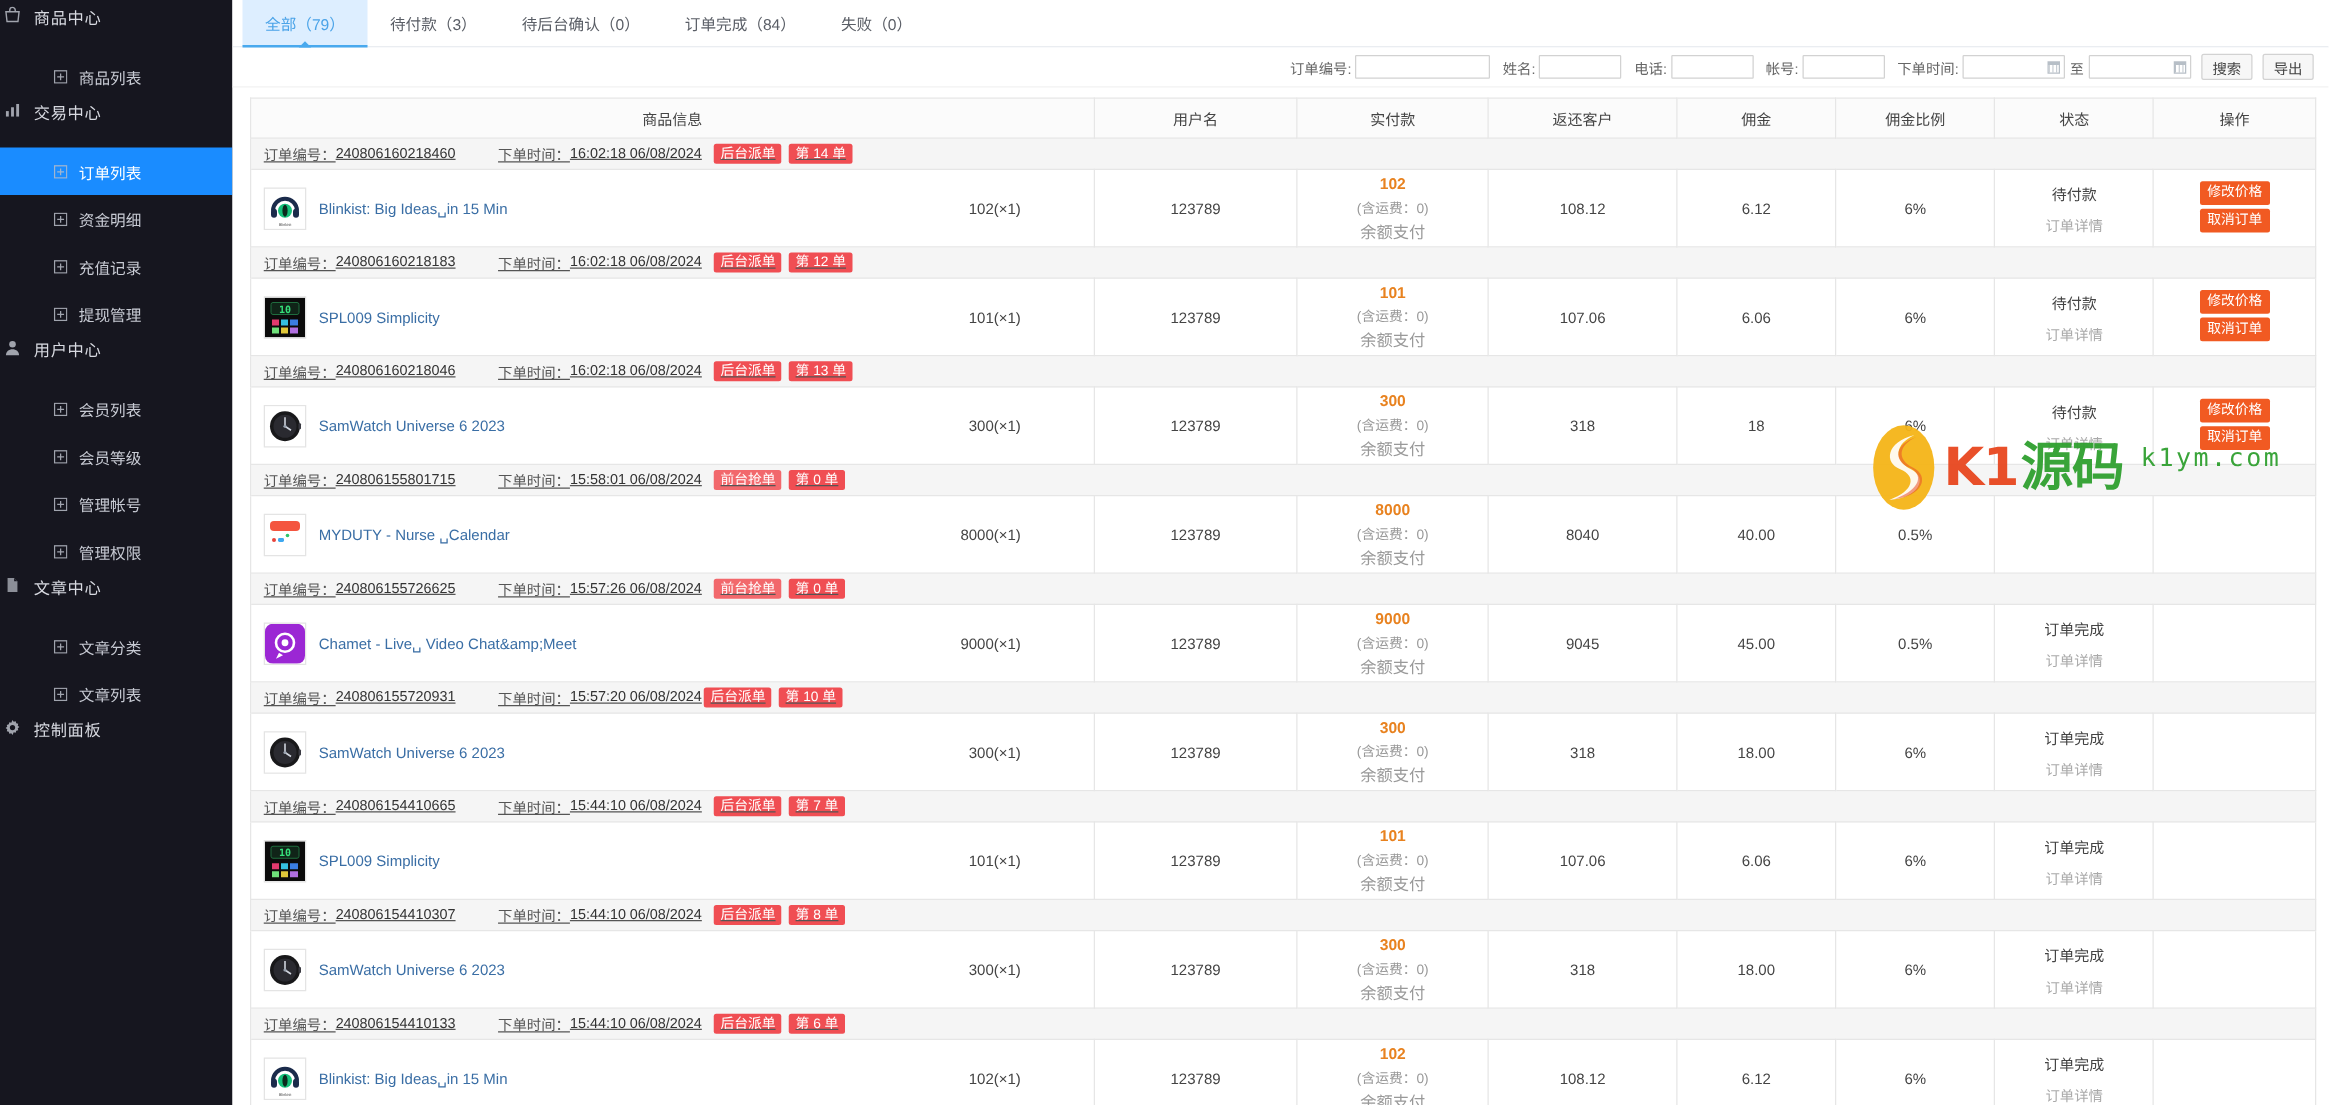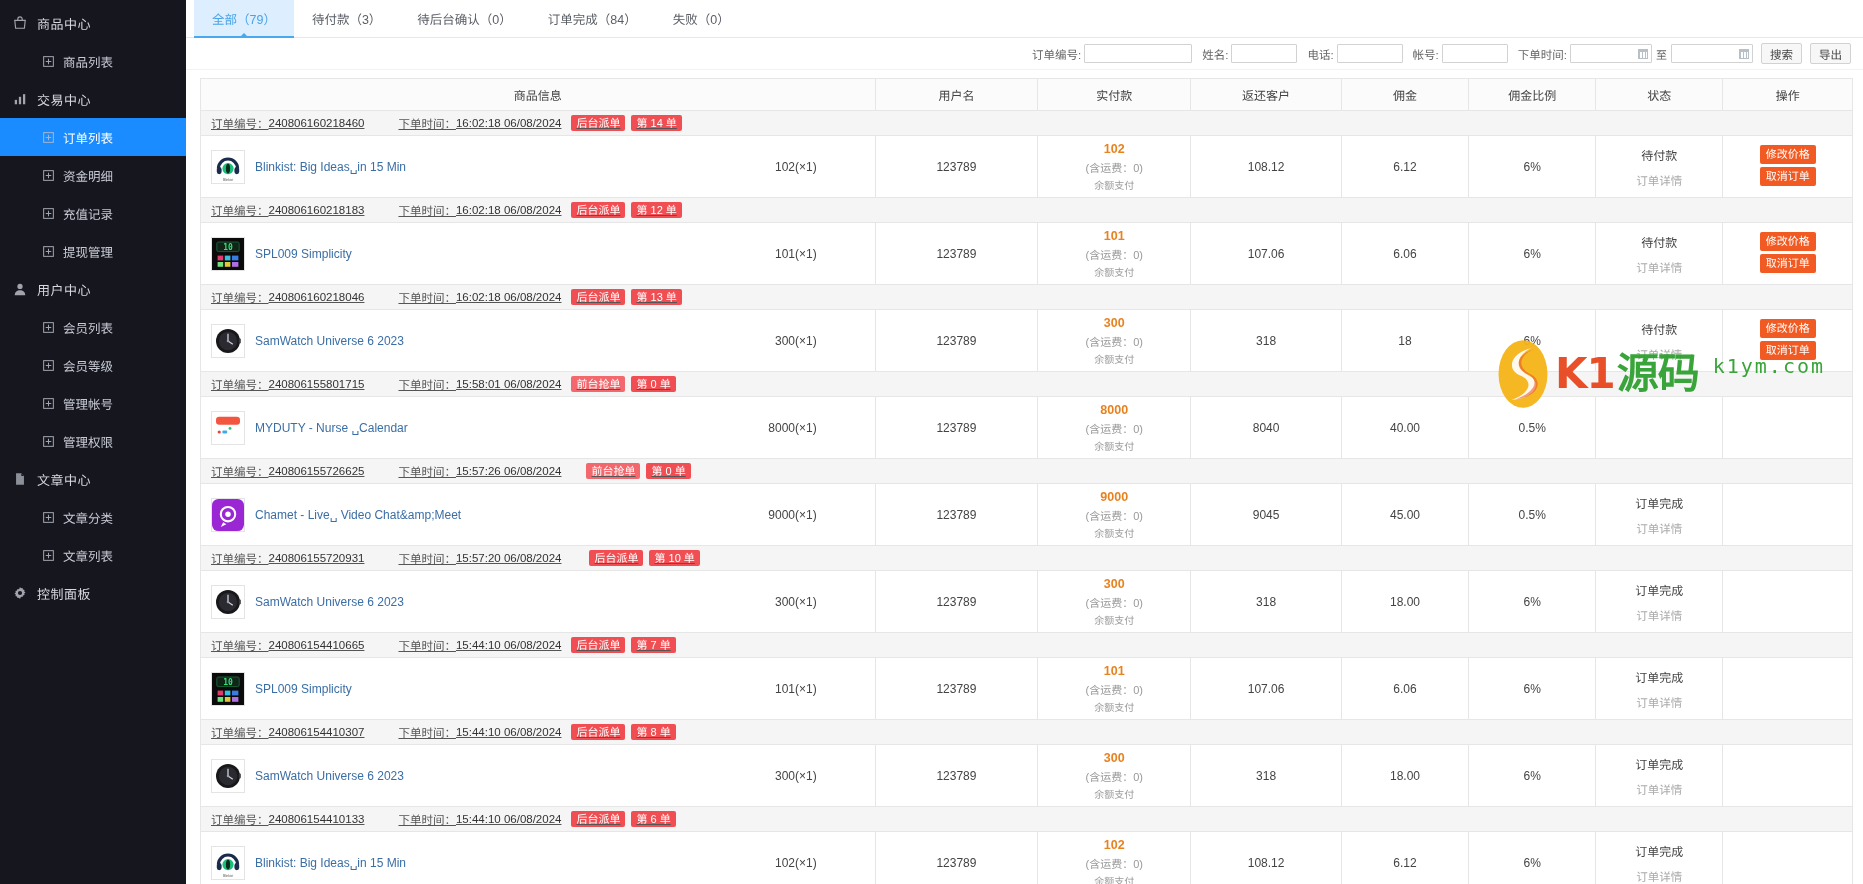--- a/index.html
+++ b/index.html
@@ -18,23 +18,23 @@
   
   .sidebar {
     width: 186px;
     min-width: 186px;
     background: #16161f;
     height: 884px;
     overflow: hidden;
     padding-top: 4px;
   }
   .nav-group-title {
-    display: flex; align-items: center;
+    display: flex; align-items: flex-start;
     height: 38px;
-    padding-left: 12px;
+    padding-left: 2px;
     color: #d7d9e0;
     font-size: 13px;
     letter-spacing: .5px;
   }
   .nav-group-title .gicon {
     width: 16px; height: 16px; margin-right: 9px;
     display: inline-flex; align-items: center; justify-content: center;
     opacity: .78;
   }
   .nav-item {
@@ -212,21 +212,21 @@
   .gname {
     color: #3a6ea5; font-size: 12px;
     text-decoration: none; cursor: pointer;
   }
   .gqty {
     margin-left: auto;
     color: #444; font-size: 12px; padding-right: 48px;
   }
   .paid-main { color: #e8821f; font-weight: bold; font-size: 12.5px; }
   .paid-sub { color: #999; font-size: 11px; margin-top: 3px; }
-  .paid-sub2 { color: #999; font-size: 10px; margin-top: 2px; }
+  .paid-sub2 { color: #999; font-size: 13px; margin-top: 2px; }
   .status-main { color: #444; font-size: 12px; }
   .status-sub { color: #aaa; font-size: 11.5px; margin-top: 9px; cursor: pointer; }
   .op-cell { padding: 4px; }
   .op-btn {
     display: block;
     width: 56px; margin: 0 auto 3px auto;
     background: #f15a22; color: #fff;
     font-size: 11px; line-height: 17px;
     border: none; border-radius: 2px;
     cursor: pointer; text-align: center;
@@ -657,21 +657,21 @@
               <td>0.5%</td>
               <td></td>
               <td class="op-cell"></td>
             </tr>
             <tr class="meta-row">
               <td colspan="8">
                 <div class="meta-line">
                   <span class="meta-k">订单编号：</span>
                   <span class="meta-v">240806155726625</span>
                   <span class="meta-k">下单时间：</span>
-                  <span class="meta-v" style="margin-right:25px">15:57:26 06/08/2024</span>
+                  <span class="meta-v" style="margin-right:10px">15:57:26 06/08/2024</span>
                   <span class="badge grab">前台抢单</span>
                   <span class="badge count">第 0 单</span>
                 </div>
               </td>
             </tr>
             <tr class="data-row">
               <td class="goods-cell">
                 <div class="goods-inner">
                   <span class="thumb">
                     <svg viewBox="0 0 40 40" width="32" height="32">
@@ -699,21 +699,21 @@
                 <div class="status-sub">订单详情</div>
               </td>
               <td class="op-cell"></td>
             </tr>
             <tr class="meta-row">
               <td colspan="8">
                 <div class="meta-line">
                   <span class="meta-k">订单编号：</span>
                   <span class="meta-v">240806155720931</span>
                   <span class="meta-k">下单时间：</span>
-                  <span class="meta-v" style="margin-right:28px">15:57:20 06/08/2024</span>
+                  <span class="meta-v" style="margin-right:2px">15:57:20 06/08/2024</span>
                   <span class="badge dispatch">后台派单</span>
                   <span class="badge count">第 10 单</span>
                 </div>
               </td>
             </tr>
             <tr class="data-row">
               <td class="goods-cell">
                 <div class="goods-inner">
                   <span class="thumb">
                     <svg viewBox="0 0 40 40" width="32" height="32">

